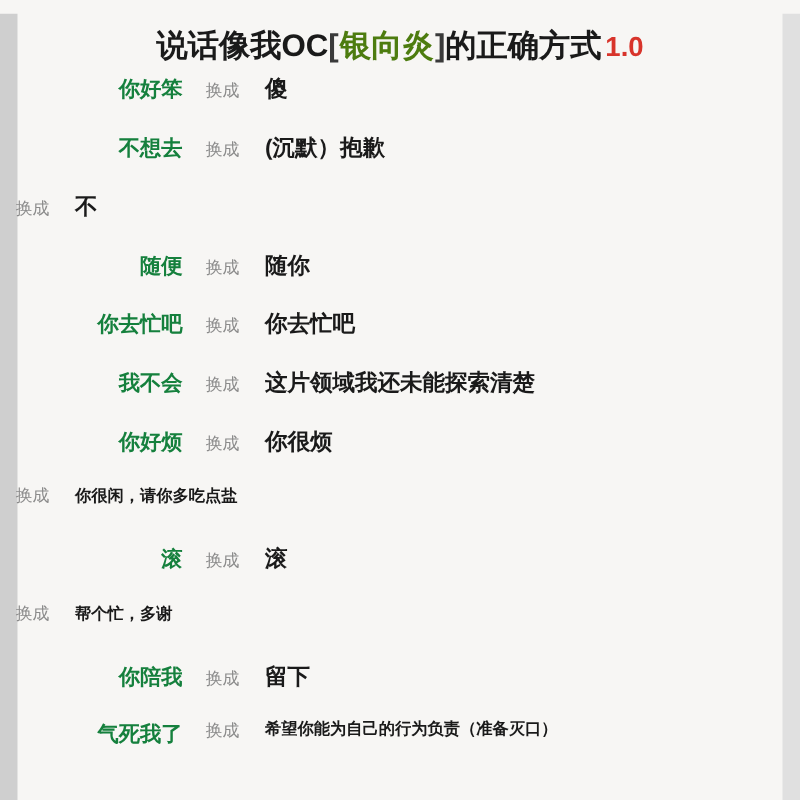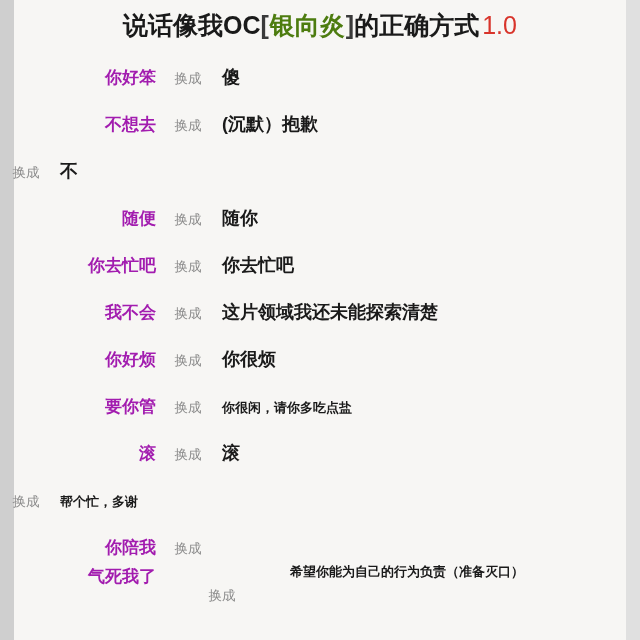--- a/index.html
+++ b/index.html
@@ -32,20 +32,21 @@
   .edge-bar.right { right: 0; background: #e0e0e0; }
 
   .title-row {
     position: relative;
     height: 44px;
     display: flex;
     align-items: center;
     justify-content: center;
     padding-top: 6px;
     box-sizing: border-box;
+    margin-top: 11px;
   }
   .title {
     font-size: 25px;
     font-weight: bold;
     color: #1a1a1a;
     letter-spacing: 0px;
     white-space: nowrap;
     display: flex;
     align-items: baseline;
   }
@@ -53,70 +54,68 @@
     color: #3a3a3a;
     font-weight: bold;
   }
   .title .ocname {
     color: #4d7c0f;
     font-weight: bold;
     padding: 0 1px;
   }
   .title .ver {
     color: #d8342b;
-    font-weight: normal;
-    font-size: 25px;
+    font-weight: bold;
+    font-size: 22px;
     margin-left: 3px;
   }
 
   .rows {
     position: relative;
     margin-top: 4px;
   }
   .row {
     display: flex;
     align-items: baseline;
     height: 47px;
   }
   .left-cell {
     width: 152px;
     text-align: right;
     padding-right: 6px;
     box-sizing: border-box;
     font-weight: bold;
     font-size: 17px;
-    color: #a21caf;
-    white-space: nowrap;
-    margin-left: 10px;
+    color: #15803d;
+    white-space: nowrap;
   }
   .arrow-cell {
     width: 52px;
     font-size: 13.5px;
     color: #8b8b8b;
     white-space: nowrap;
     text-align: center;
-    margin-top: 22px;
   }
   .right-cell {
     flex: 1;
     font-weight: bold;
     font-size: 18px;
     color: #1a1a1a;
     padding-left: 8px;
     white-space: nowrap;
   }
   .right-cell.small {
     font-size: 13px;
   }
   .right-cell.wrap {
     white-space: normal;
     line-height: 1.15;
     max-width: 250px;
   }
-  .row.tall { height: 58px; align-items: flex-start; gap: 34px; }
+  .row.tall { height: 58px; align-items: flex-start; }
   .row.tall .left-cell, .row.tall .arrow-cell { padding-top: 0px; }
 </style>
 </head>
 <body>
 
 <div id="page">
 
   <div class="edge-bar left"></div>
   <div class="edge-bar right"></div>
 
@@ -168,39 +167,39 @@
       <div class="right-cell">这片领域我还未能探索清楚</div>
     </div>
 
     <div class="row">
       <div class="left-cell">你好烦</div>
       <div class="arrow-cell">换成</div>
       <div class="right-cell">你很烦</div>
     </div>
 
     <div class="row">
-      <div class="left-cell">要你管</div>
       <div class="arrow-cell">换成</div>
       <div class="right-cell small">你很闲，请你多吃点盐</div>
     </div>
 
     <div class="row">
       <div class="left-cell">滚</div>
       <div class="arrow-cell">换成</div>
       <div class="right-cell">滚</div>
     </div>
 
     <div class="row">
       <div class="arrow-cell">换成</div>
       <div class="right-cell small">帮个忙，多谢</div>
     </div>
 
     <div class="row">
       <div class="left-cell">你陪我</div>
       <div class="arrow-cell">换成</div>
+      <div class="right-cell">留下</div>
     </div>
 
     <div class="row tall">
       <div class="left-cell">气死我了</div>
       <div class="arrow-cell">换成</div>
       <div class="right-cell small wrap">希望你能为自己的行为负责（准备灭口）</div>
     </div>
 
   </div>
 </div>

